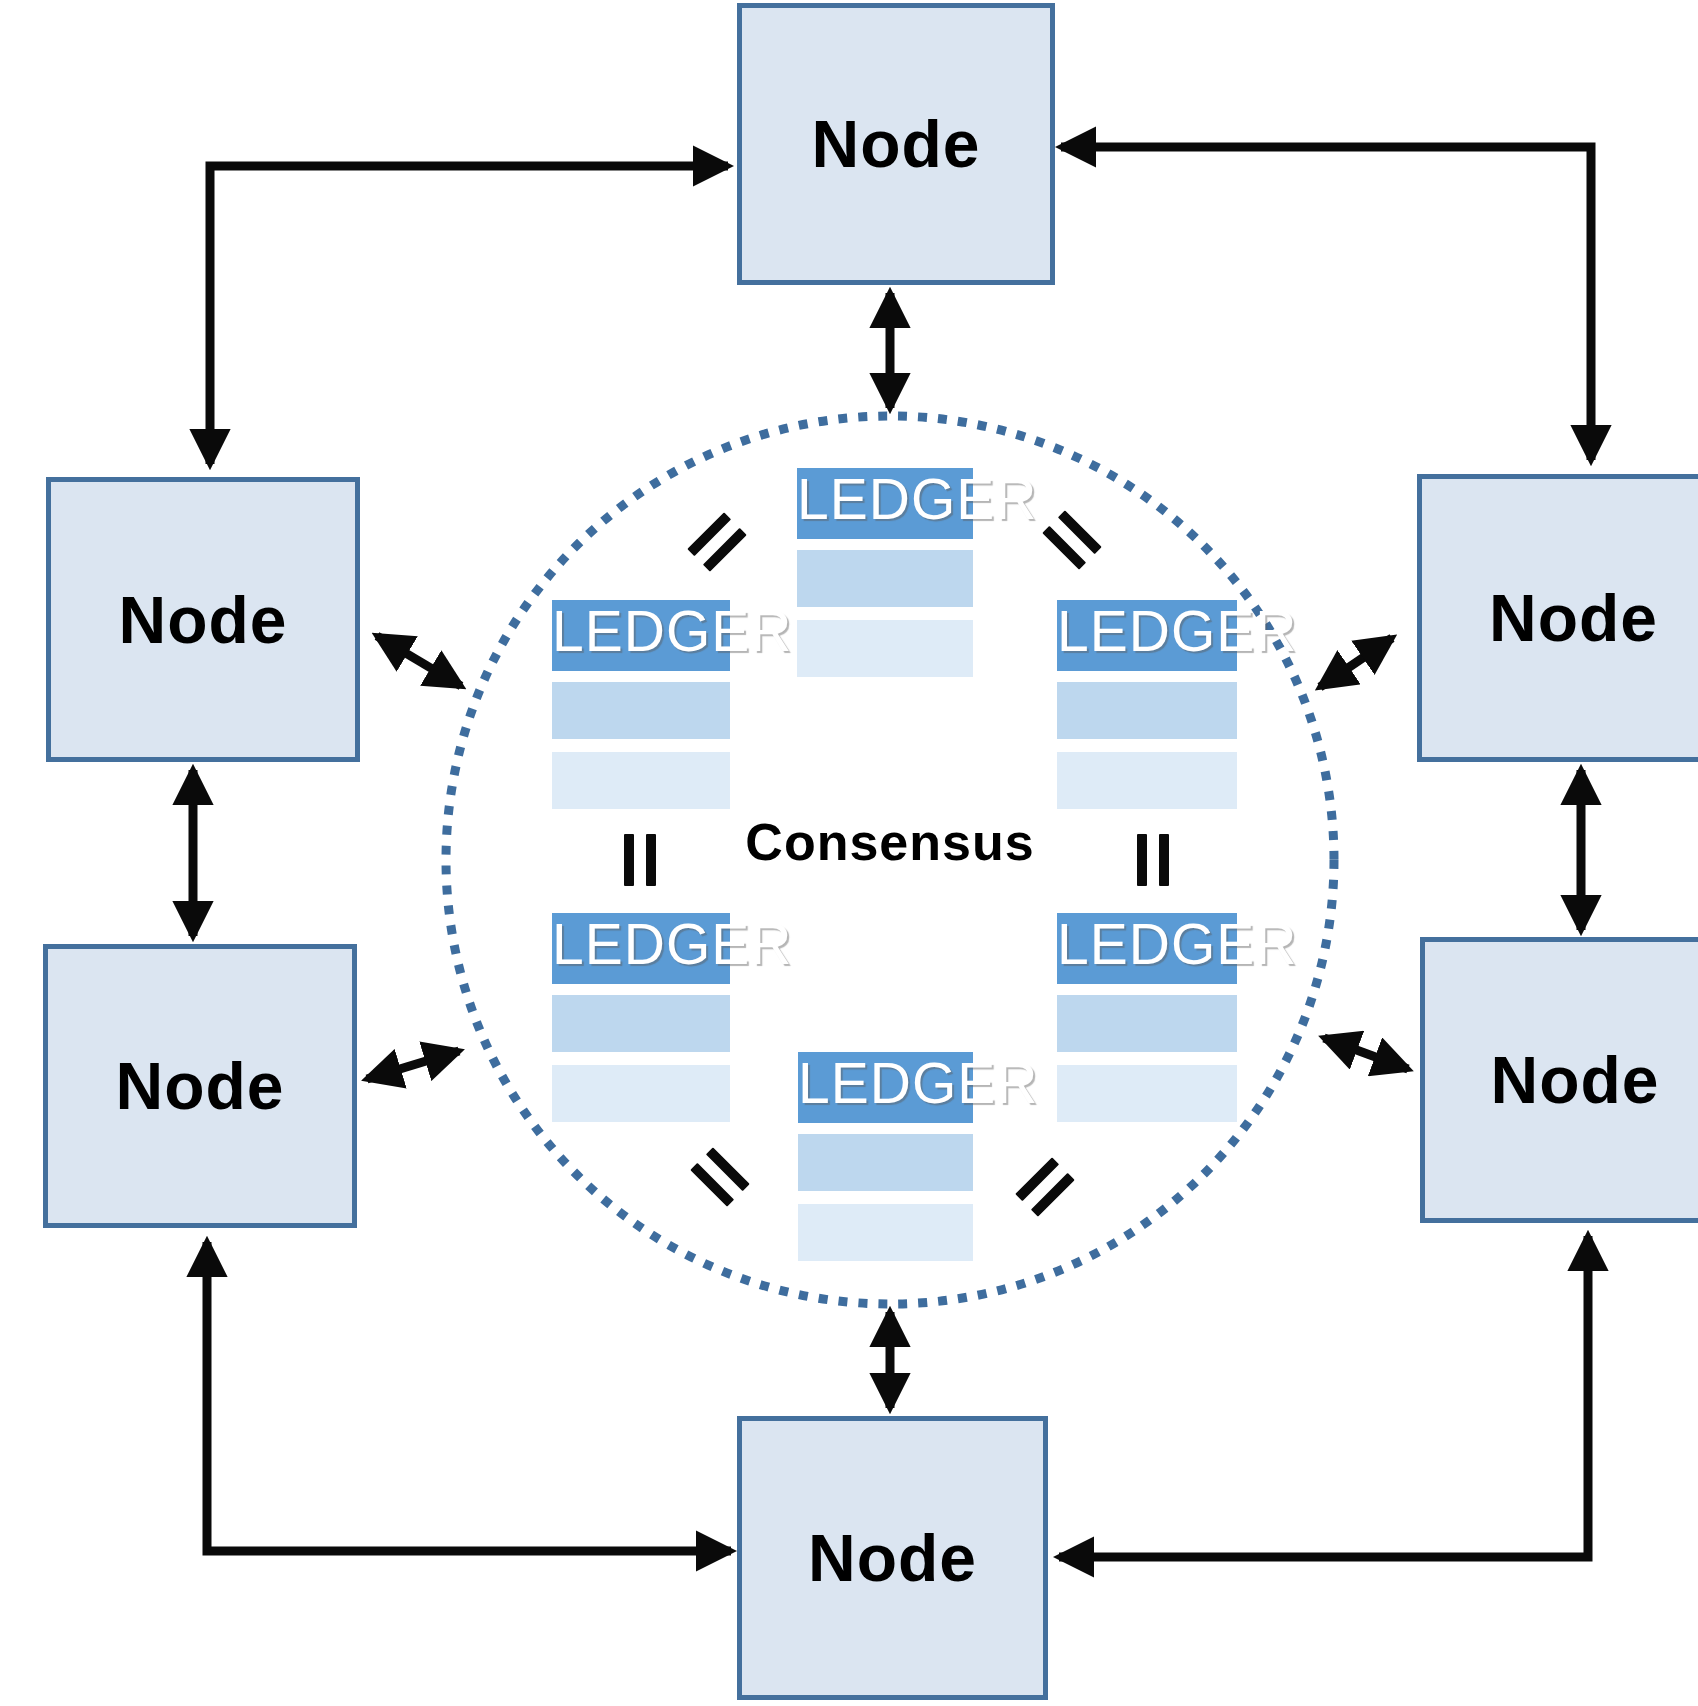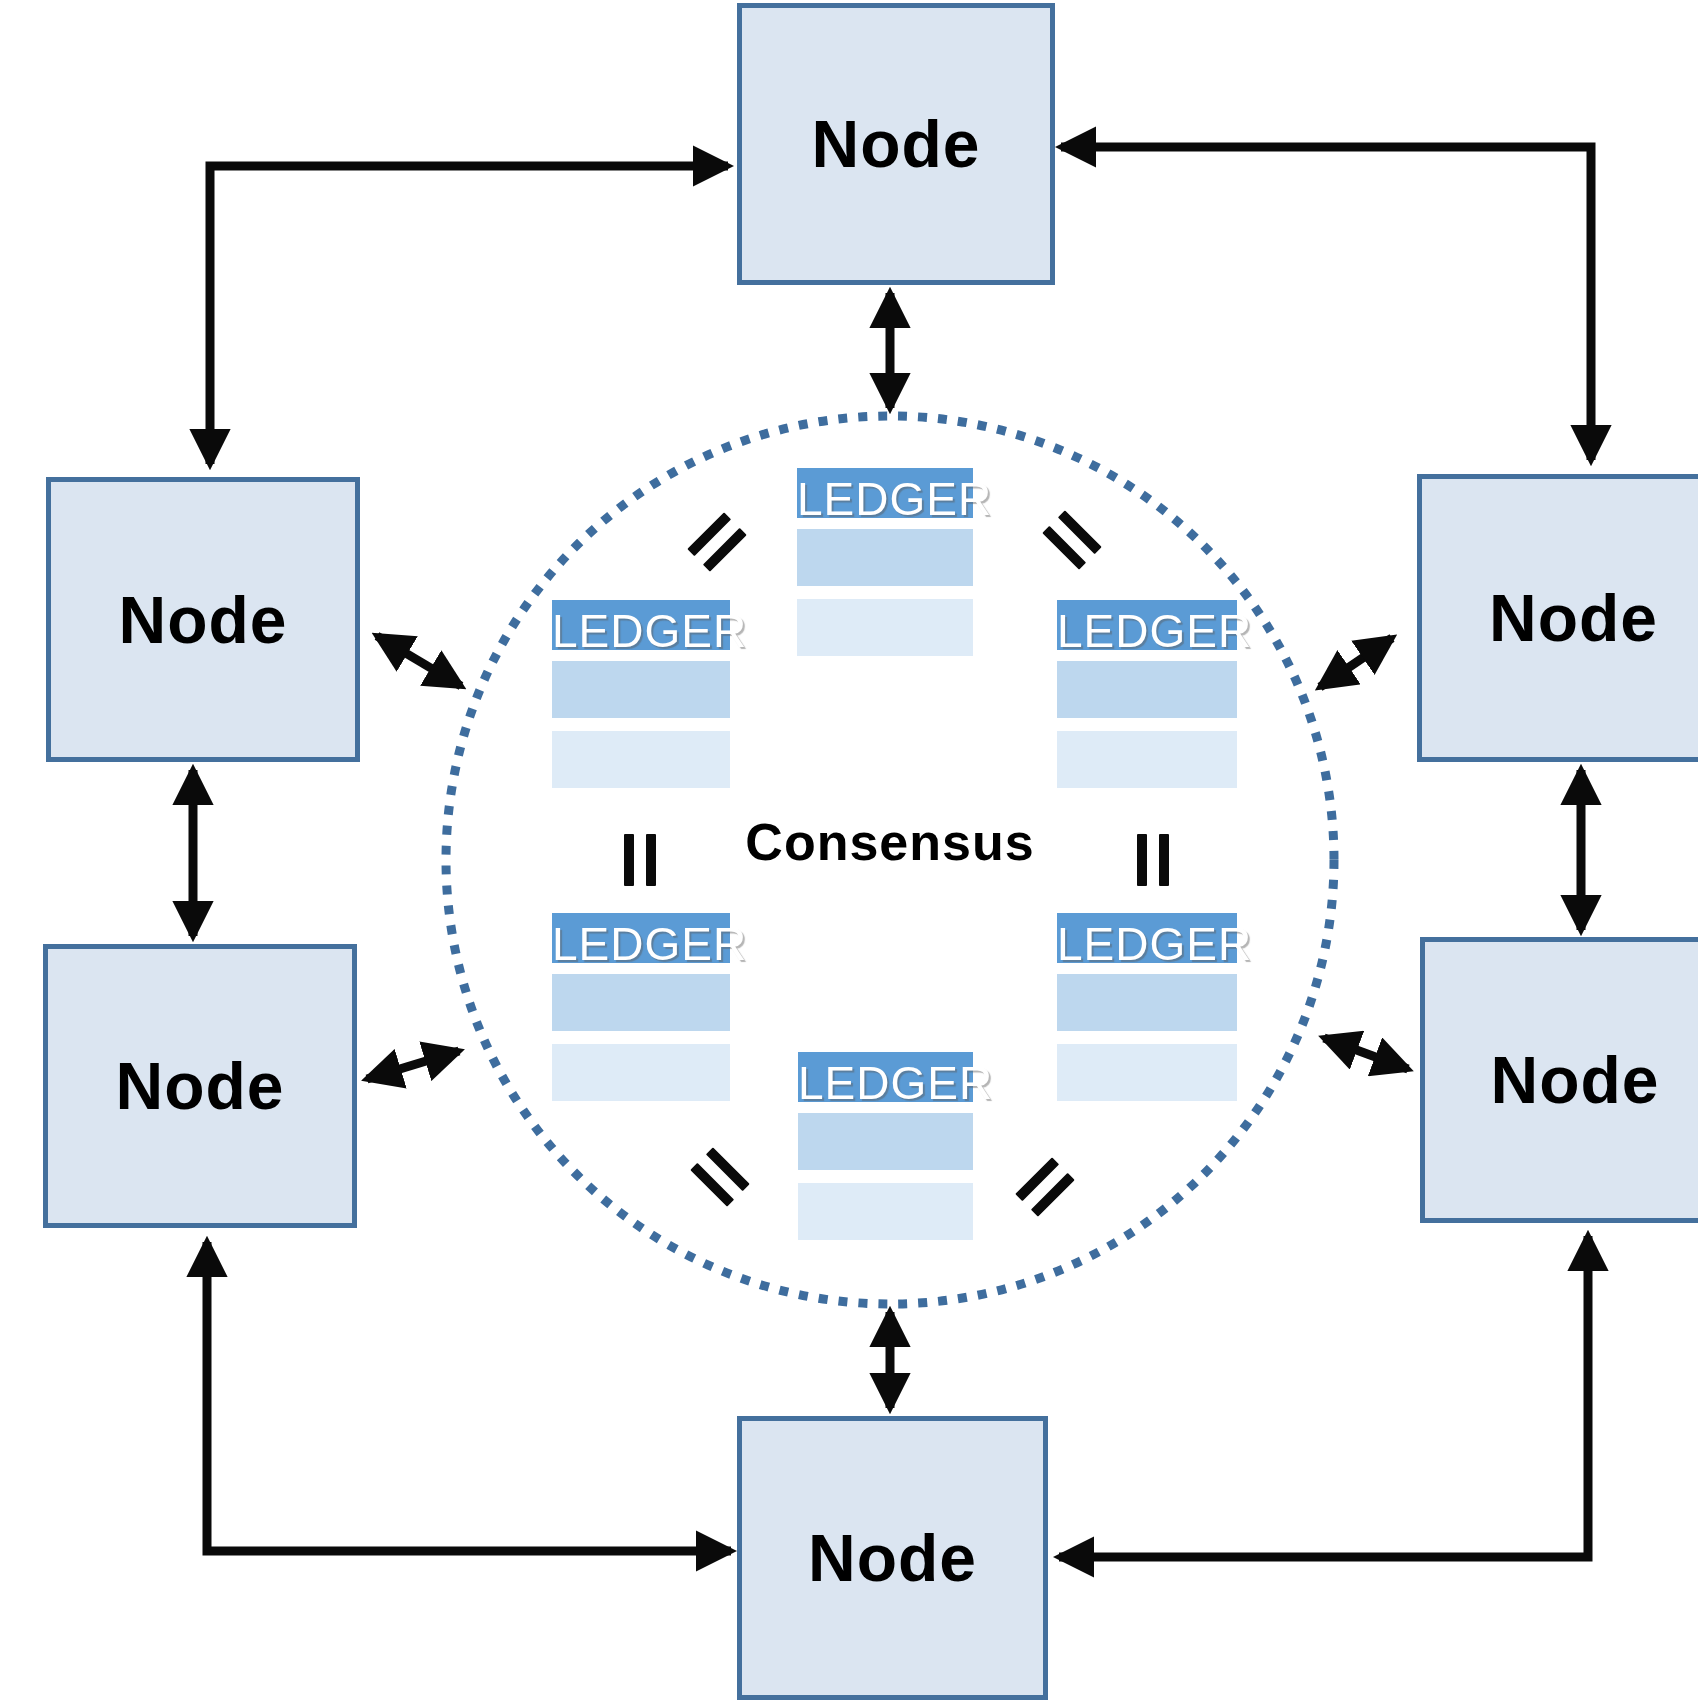--- a/index.html
+++ b/index.html
@@ -31,24 +31,24 @@
     color:var(--label-text,#000000);
     letter-spacing:1px;
   }
   
   .ledger{
     position:absolute;
     z-index:2;
   }
   .ledger-header{
     box-sizing:border-box;
-    height:50px;
+    height:71px;
     background:var(--ledger-header,#5b9bd5);
     color:var(--ledger-text,#ffffff);
-    font-size:46px;
+    font-size:57px;
     line-height:63px;
     text-align:center;
     letter-spacing:1px;
     text-shadow:2px 2px 1px rgba(90,90,90,0.45);
     margin-bottom:11px;
   }
   .ledger-row{
     height:57px;
     margin-bottom:13px;
   }

